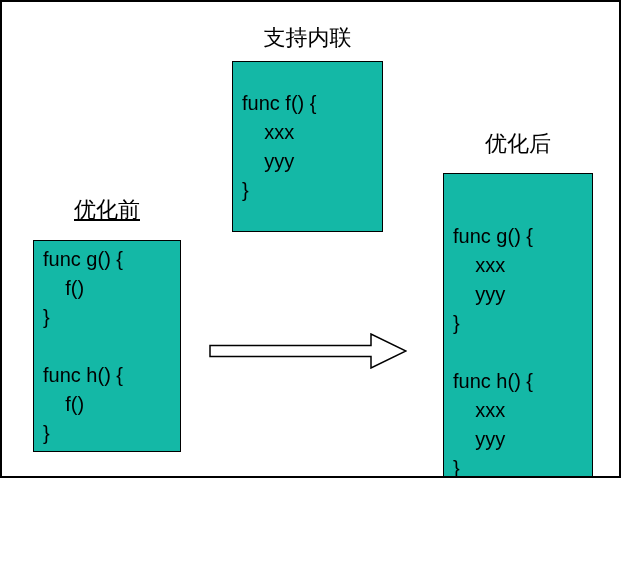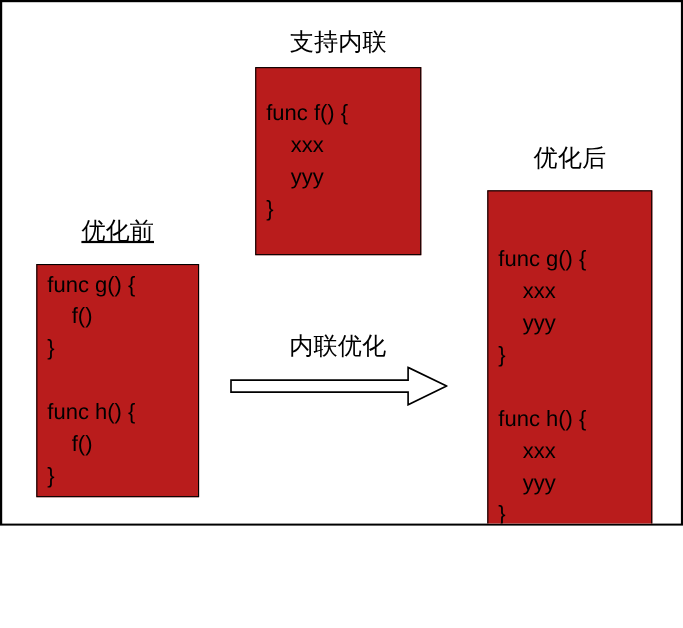--- a/index.html
+++ b/index.html
@@ -23,21 +23,21 @@
     text-align: center;
     font-size: 22px;
     line-height: 24px;
     font-weight: 400;
     white-space: nowrap;
   }
   .codebox {
     position: absolute;
     box-sizing: border-box;
     border: 1.5px solid #000000;
-    background: #b91c1c;
+    background: #14b8a6;
     display: flex;
     flex-direction: column;
     justify-content: center;
   }
   .code {
     margin: 0;
     padding: 0 4px 0 9px;
     font-family: "Liberation Sans", sans-serif;
     font-size: 20px;
     line-height: 29px;
@@ -92,19 +92,18 @@
     xxx
     yyy
 }
 
 func h() {
     xxx
     yyy
 }</pre>
   </div>
 
-  <div class="label lbl-arrow">内联优化</div>
 
   <svg class="arrow-svg" viewBox="0 0 198 36" xmlns="http://www.w3.org/2000/svg">
     <polygon points="1,12.5 162,12.5 162,1 197,18 162,35 162,23.5 1,23.5" fill="#ffffff" stroke="#000000" stroke-width="1.5" stroke-linejoin="miter"></polygon>
   </svg>
 
 </div>
 
 </body></html>

